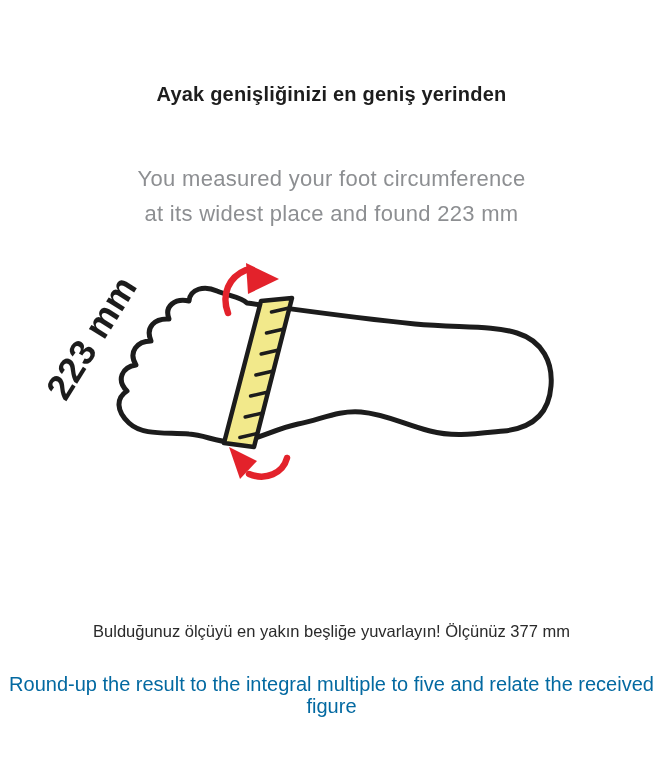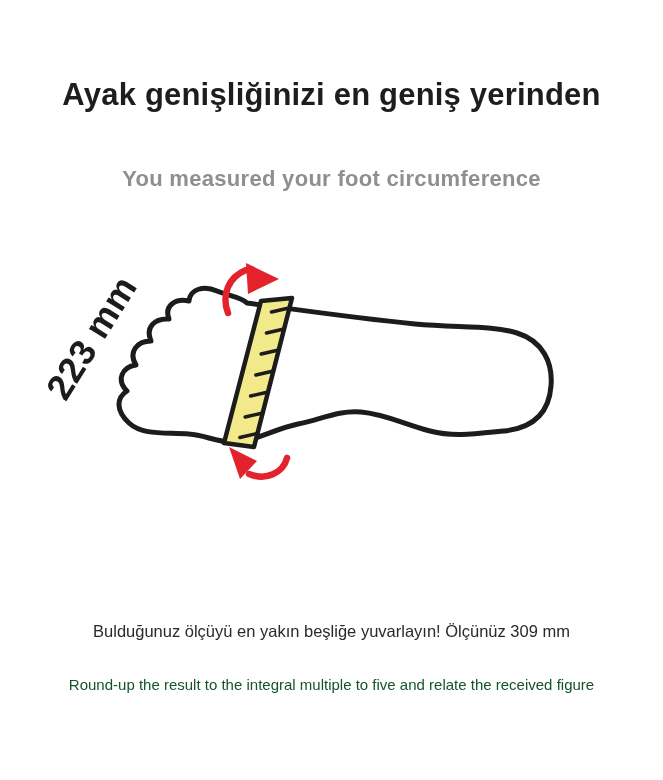--- a/index.html
+++ b/index.html
@@ -12,46 +12,46 @@
     font-family: "Liberation Sans", sans-serif;
   }
   .txt-block {
     position: absolute;
     left: 0;
     right: 0;
     text-align: center;
   }
   .title-tr {
     top: 76px;
-    font-size: 31px;
+    font-size: 20px;
     font-weight: bold;
     color: #1d1d1d;
     line-height: 37px;
     letter-spacing: 0.2px;
   }
   .subtitle-en {
     top: 161px;
     font-size: 22px;
-    font-weight: bold;
+    font-weight: normal;
     color: #8d8f92;
     line-height: 35px;
     letter-spacing: 0.3px;
   }
   .note-tr {
     top: 618px;
     font-size: 16.5px;
     font-weight: normal;
     color: #2a2a2a;
     line-height: 26px;
   }
   .note-en {
     top: 674px;
-    font-size: 15px;
+    font-size: 20px;
     font-weight: normal;
-    color: #14532d;
+    color: #0369a1;
     line-height: 21.5px;
   }
   .diagram-svg {
     position: absolute;
     left: 0;
     top: 0;
     width: 663px;
     height: 780px;
   }
   .measure-label {
@@ -65,20 +65,21 @@
 <body>
 
 <div class="page">
 
   <div class="txt-block title-tr">
     <div>Ayak genişliğinizi en geniş yerinden</div>
   </div>
 
   <div class="txt-block subtitle-en">
     <div>You measured your foot circumference</div>
+    <div>at its widest place and found 223 mm</div>
   </div>
 
   <svg class="diagram-svg" viewBox="0 0 663 780">
 
     <path fill="#ffffff" stroke-width="5" stroke-linejoin="round" stroke-linecap="round" d="M 247,303
          C 300,310 355,318 415,324
          C 458,328 492,325 517,333
          C 543,341 553,363 551,386
          C 549,413 533,428 504,431
          C 474,434 453,437 430,431
@@ -114,20 +115,20 @@
 
     <g>
       <path fill="none" stroke-width="6.5" stroke-linecap="round" d="M 287,458 C 283,473 266,481 249,474" stroke="#e3222b"></path>
       <polygon points="229,447 257,461 240,479" fill="#e3222b"></polygon>
     </g>
 
     <text class="measure-label" transform="translate(102,344) rotate(-58)" text-anchor="middle" fill="#1c1c1c">223 mm</text>
   </svg>
 
   <div class="txt-block note-tr">
-    <div>Bulduğunuz ölçüyü en yakın beşliğe yuvarlayın! Ölçünüz 309 mm</div>
+    <div>Bulduğunuz ölçüyü en yakın beşliğe yuvarlayın! Ölçünüz 377 mm</div>
   </div>
 
   <div class="txt-block note-en">
     <div>Round-up the result to the integral multiple to five and relate the received figure</div>
   </div>
 
 </div>
 
 </body></html>

